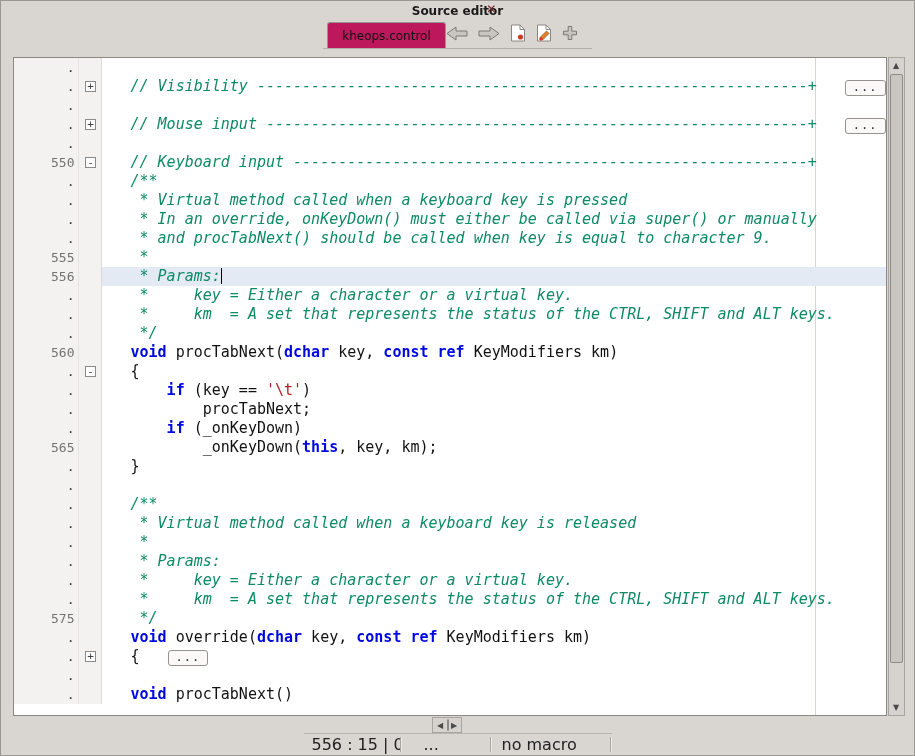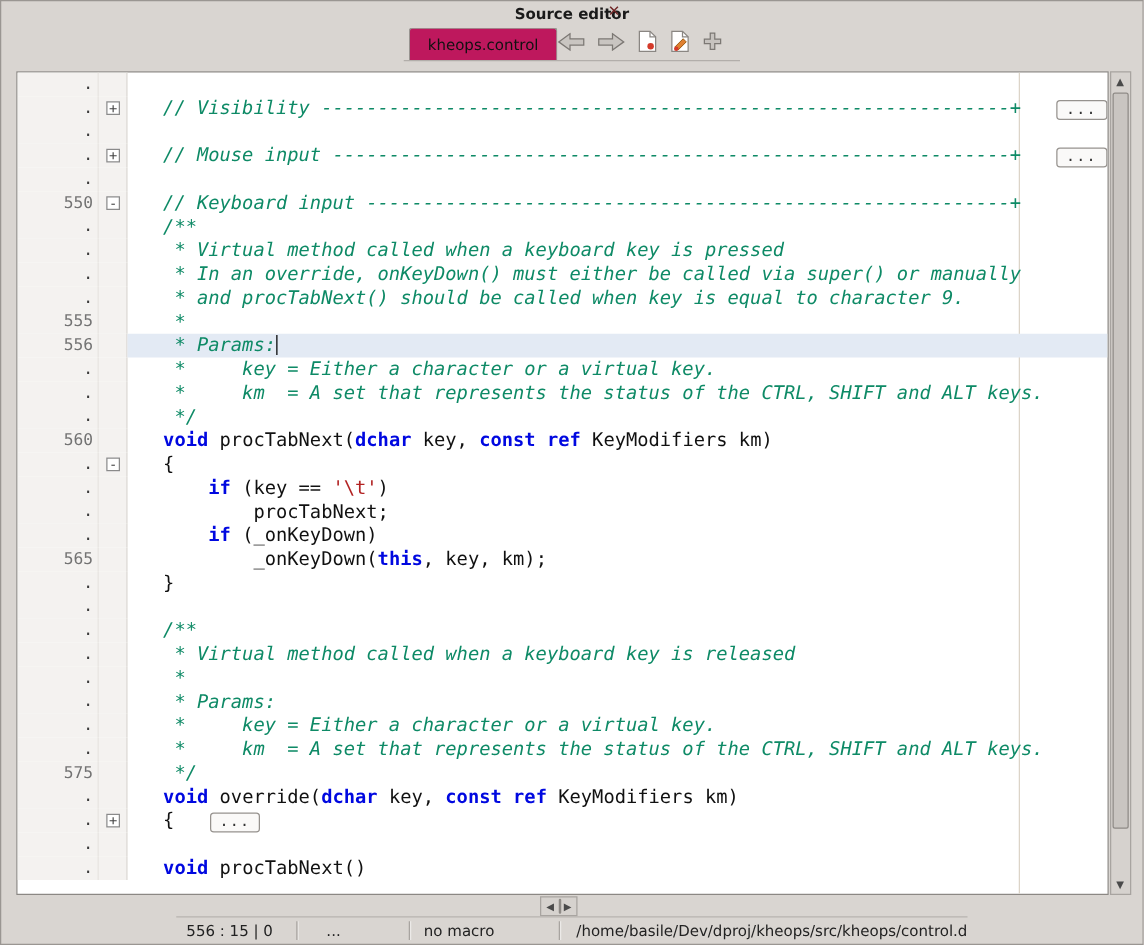--- a/index.html
+++ b/index.html
@@ -41,21 +41,21 @@
   .vtrack { flex:1; position:relative; }
   .vthumb { position:absolute; left:1px; right:1px; top:1px; height:94%; background:#c9c5c1; border:1px solid #8e8a86; border-radius:2px; }
   .hscroll-row { height:16px; display:flex; margin-top:1px; }
   .hscroll { flex:1; background:#d6d2ce; border:1px solid #a8a4a0; display:flex; }
   .harrow { width:14px; display:flex; align-items:center; justify-content:center; font-size:8px; color:#4a4a4a; }
   .htrack { flex:1; position:relative; }
   .hthumb { position:absolute; top:1px; bottom:1px; left:0; width:78%; background:#c9c5c1; border:1px solid #8e8a86; border-radius:2px; }
   .corner { width:21px; flex:0 0 21px; }
 
   
-  .statusbar { flex:1; display:flex; align-items:center; border-top:1px solid #b8b4b0; font-size:12px; color:#222; }
+  .statusbar { flex:1; display:flex; align-items:center; border-top:1px solid #b8b4b0; font-size:16px; color:#222; }
   .sseg { display:inline-block; overflow:hidden; white-space:nowrap; }
   .s1 { width:96px; padding-left:8px; }
   .s2 { width:88px; padding-left:22px; }
   .s3 { width:118px; padding-left:10px; }
   .s4 { flex:1; padding-left:12px; }
   .ssep { width:2px; height:15px; border-left:1px solid #a8a4a0; border-right:1px solid #eceae8; }
 </style>
 </head>
 <body>
 
@@ -164,16 +164,15 @@
     <div class="corner"></div>
   </div>
 
   <div class="statusbar">
     <span class="sseg s1">556 : 15 | 0</span>
     <span class="ssep"></span>
     <span class="sseg s2">...</span>
     <span class="ssep"></span>
     <span class="sseg s3">no macro</span>
     <span class="ssep"></span>
-    <span class="sseg s4">/home/basile/Dev/dproj/kheops/src/kheops/control.d</span>
   </div>
 
 </div>
 
 </body></html>

